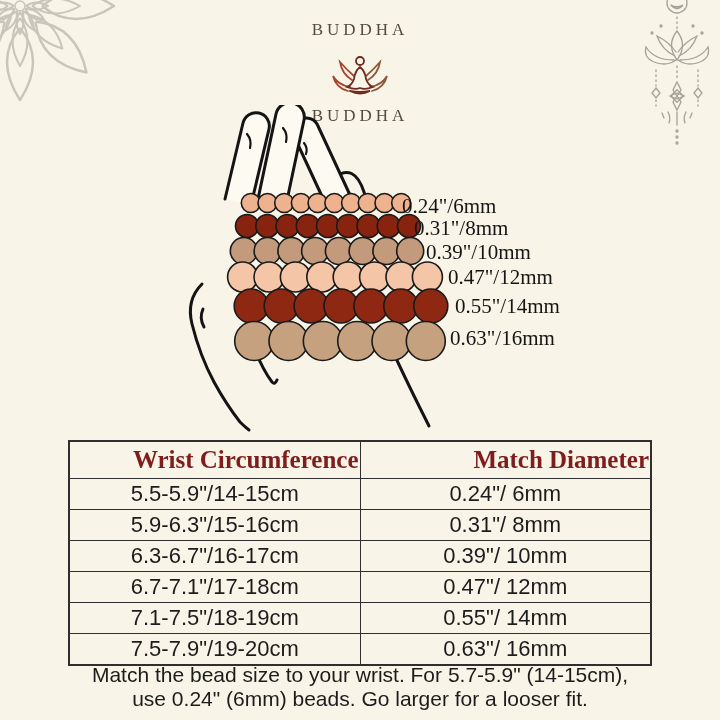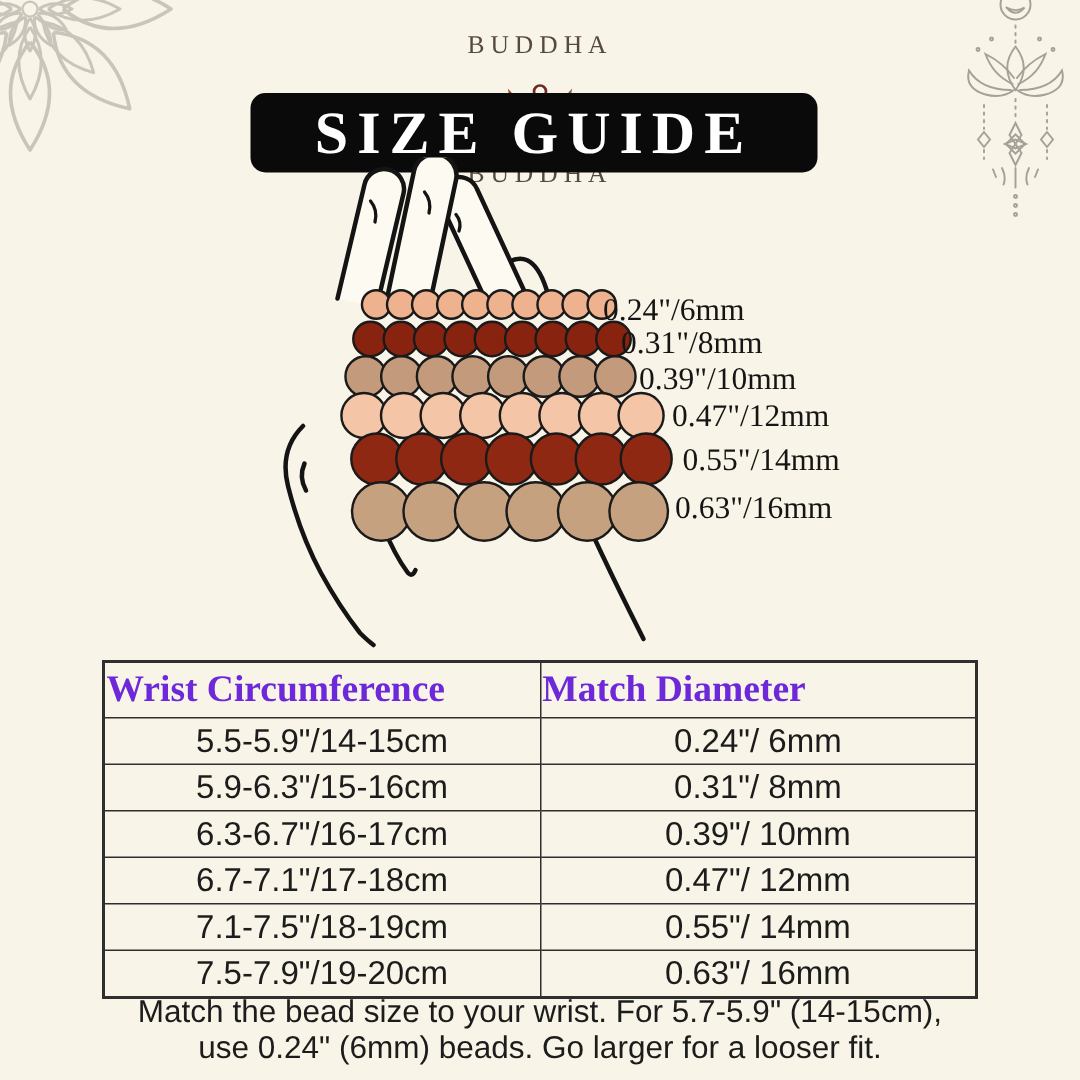--- a/index.html
+++ b/index.html
@@ -27,22 +27,22 @@
   .bl0{left:402px;top:194px;}
   .bl1{left:414px;top:216px;}
   .bl2{left:426px;top:240px;}
   .bl3{left:448px;top:265px;}
   .bl4{left:455px;top:294px;}
   .bl5{left:450px;top:326px;}
 
   
   .size-table{position:absolute;left:68px;top:440px;width:584px;border-collapse:collapse;table-layout:fixed;
               border:2.5px solid #2f2f2f;background:#f8f4e7;}
-  .size-table th{font-family:"Liberation Serif",serif;font-size:25px;font-weight:600;color:#6d28d9;
-                 height:34px;border:1.6px solid #2f2f2f;text-align:left;vertical-align:middle;}
+  .size-table th{font-family:"Liberation Serif",serif;font-size:25px;font-weight:600;color:#7f1d1d;
+                 height:34px;border:1.6px solid #2f2f2f;text-align:right;vertical-align:middle;}
   .size-table td{font-family:"Liberation Sans",sans-serif;font-size:22px;color:#1c1c1c;
                  height:28px;border:1.6px solid #2f2f2f;text-align:center;vertical-align:middle;}
 
   
   .note{position:absolute;left:0;top:663px;width:720px;text-align:center;
         font-family:"Liberation Sans",sans-serif;font-size:21px;line-height:1.15;color:#1c1c1c;}
 </style>
 </head>
 <body>
 
@@ -123,23 +123,20 @@
         <g stroke="#6e2b1f" stroke-width="1.8">
           <circle cx="35" cy="11" r="4"></circle>
           <path d="M35,17 Q30,21 29,29 Q27,35 22,37 Q30,40 35,38 Q40,40 48,37 Q43,35 41,29 Q40,21 35,17"></path>
           <path d="M25,41 Q35,46 45,41 Q35,43 25,41"></path>
         </g>
       </g>
     </svg>
     <span class="brand-word">BUDDHA</span>
   </div>
 
-  <div class="banner">
-    <span class="banner-title">SIZE GUIDE</span>
-  </div>
 
   <div class="illustration">
     <svg id="hand" class="hand-svg" width="310" height="345" viewBox="170 105 310 345">
       <g stroke="#141414" stroke-width="3" stroke-linecap="round" stroke-linejoin="round">
 
         <path d="M334,178 Q354,162 364,192 L368,205" fill="none"></path>
 
         <path d="M326,205 L294,136 A13,13 0 0 1 318,126 L350,195" fill="#fdfaf1"></path>
         <path d="M258,199 L276,114 A14,14 0 0 1 304,120 L286,205" fill="#fdfaf1"></path>
         <path d="M225,199 L243,123 A13,13 0 0 1 269,129 L251,205" fill="#fdfaf1"></path>

